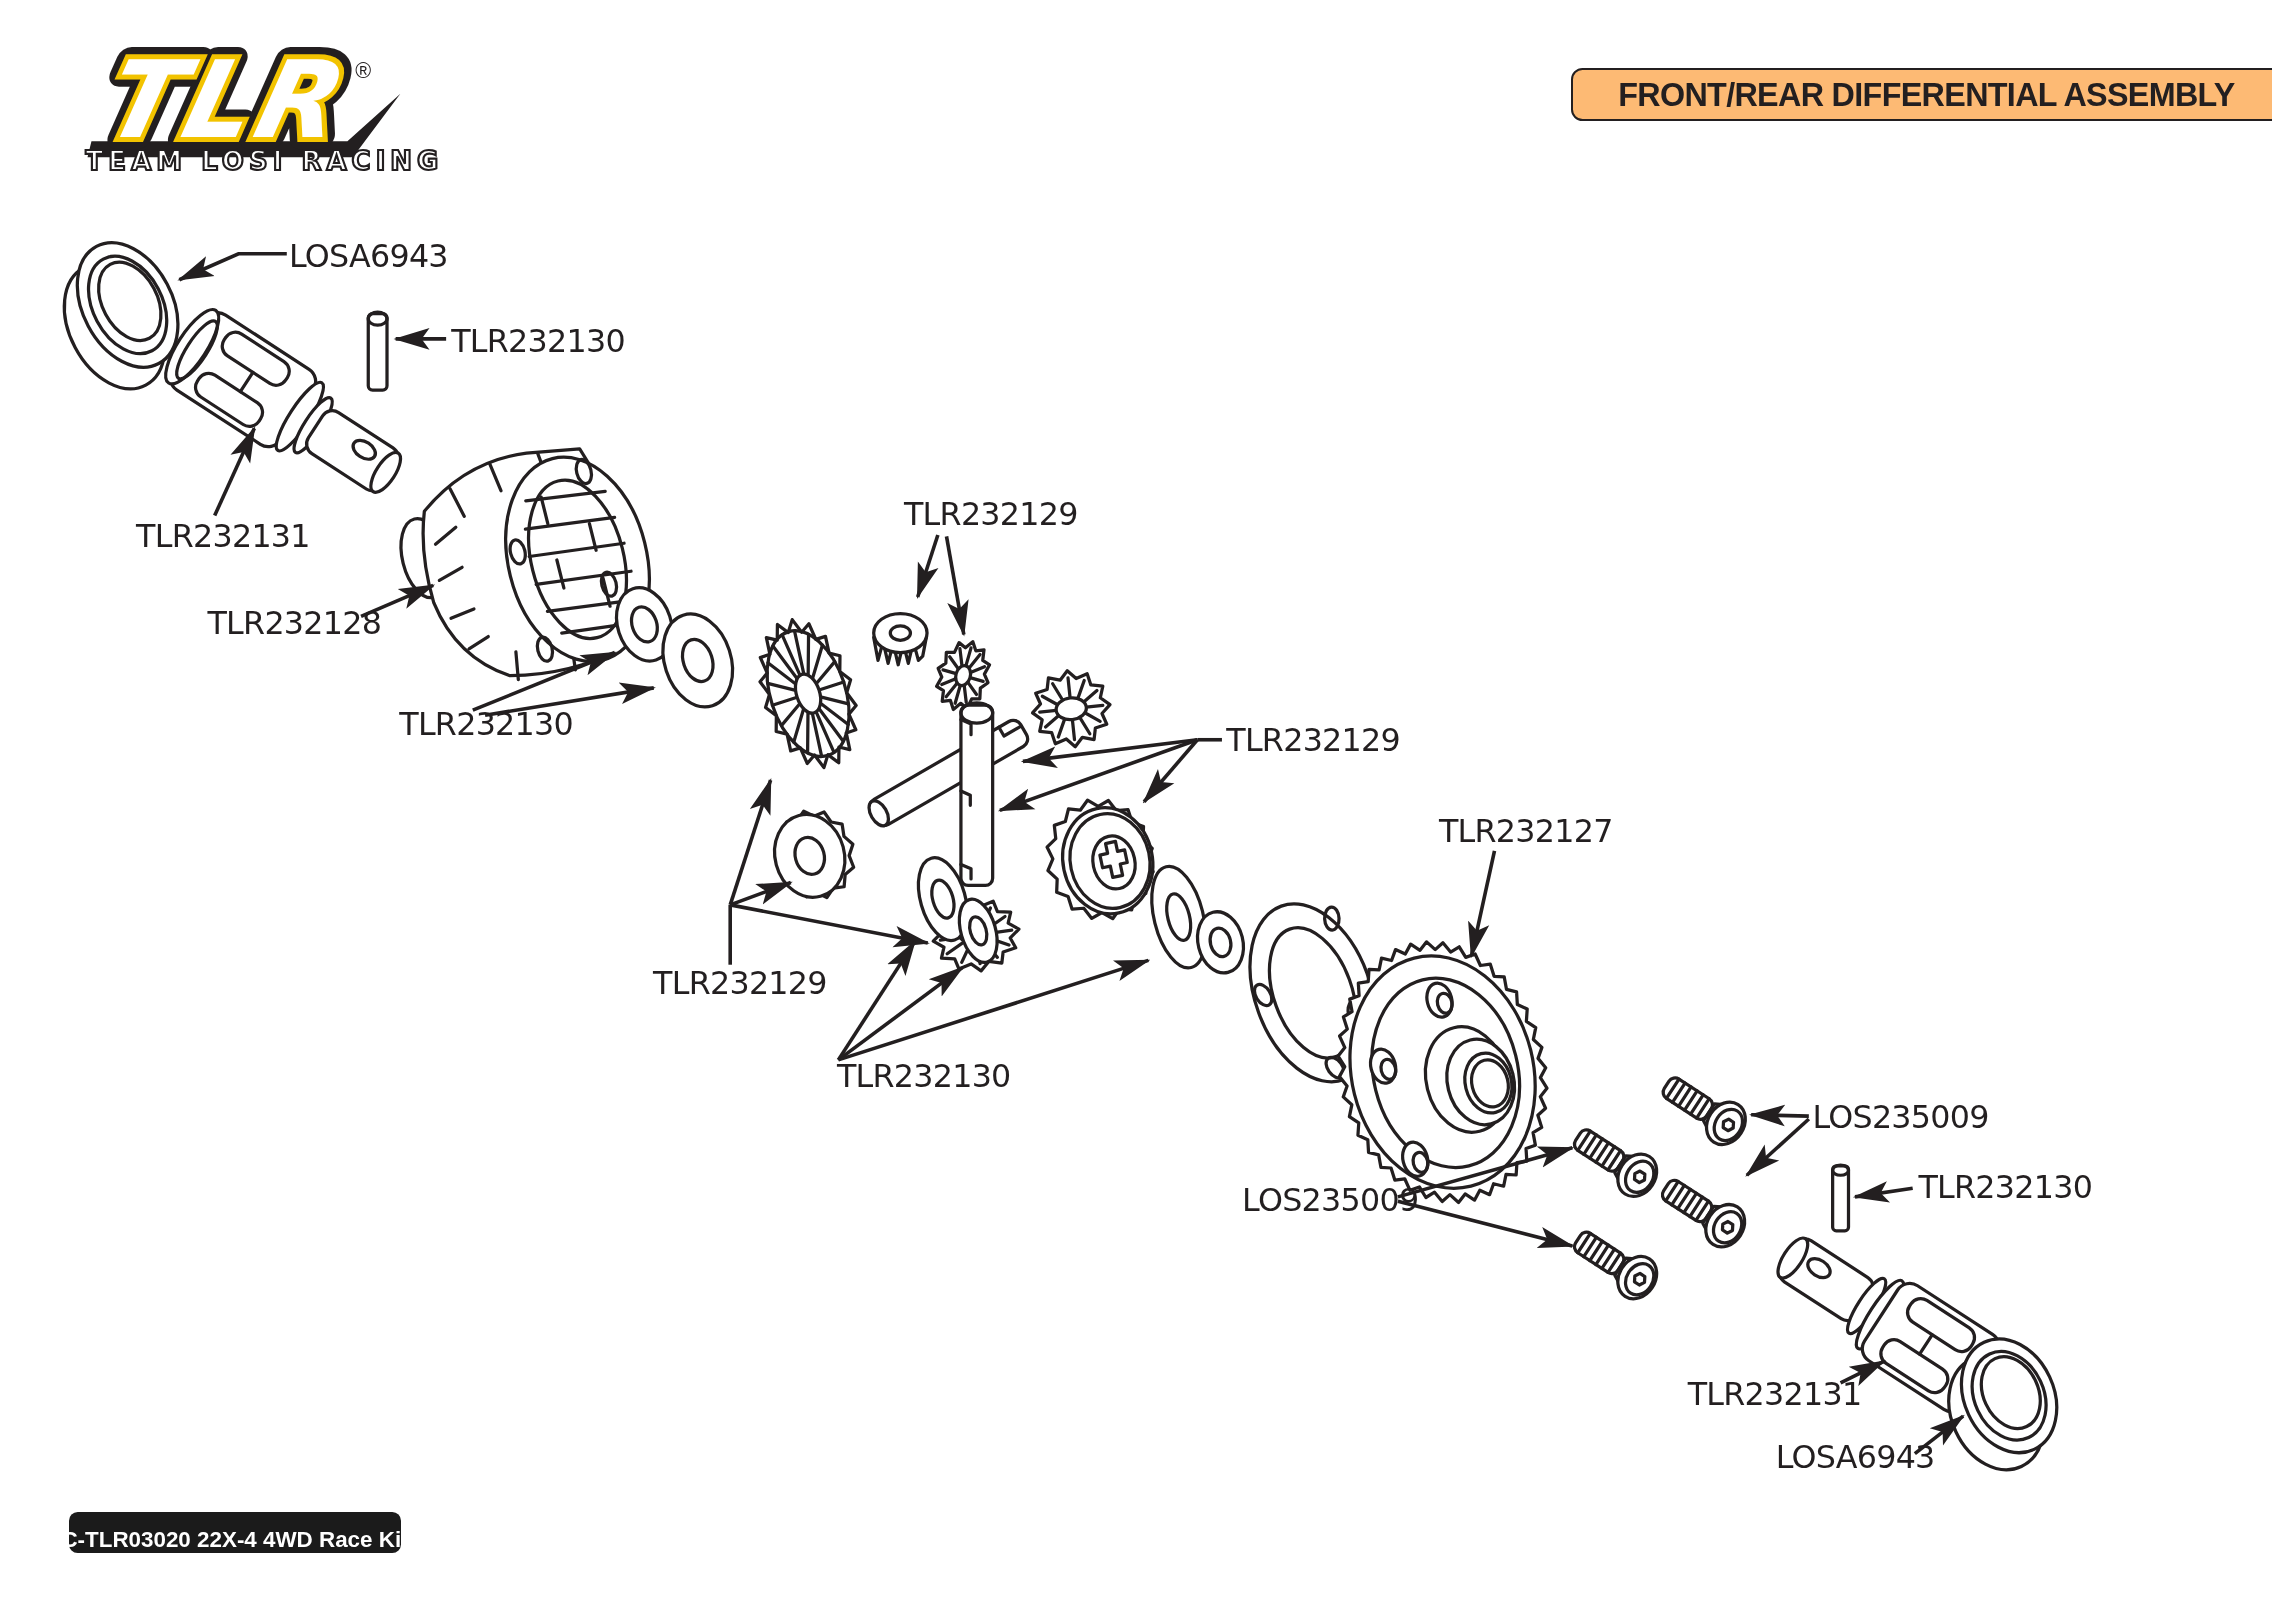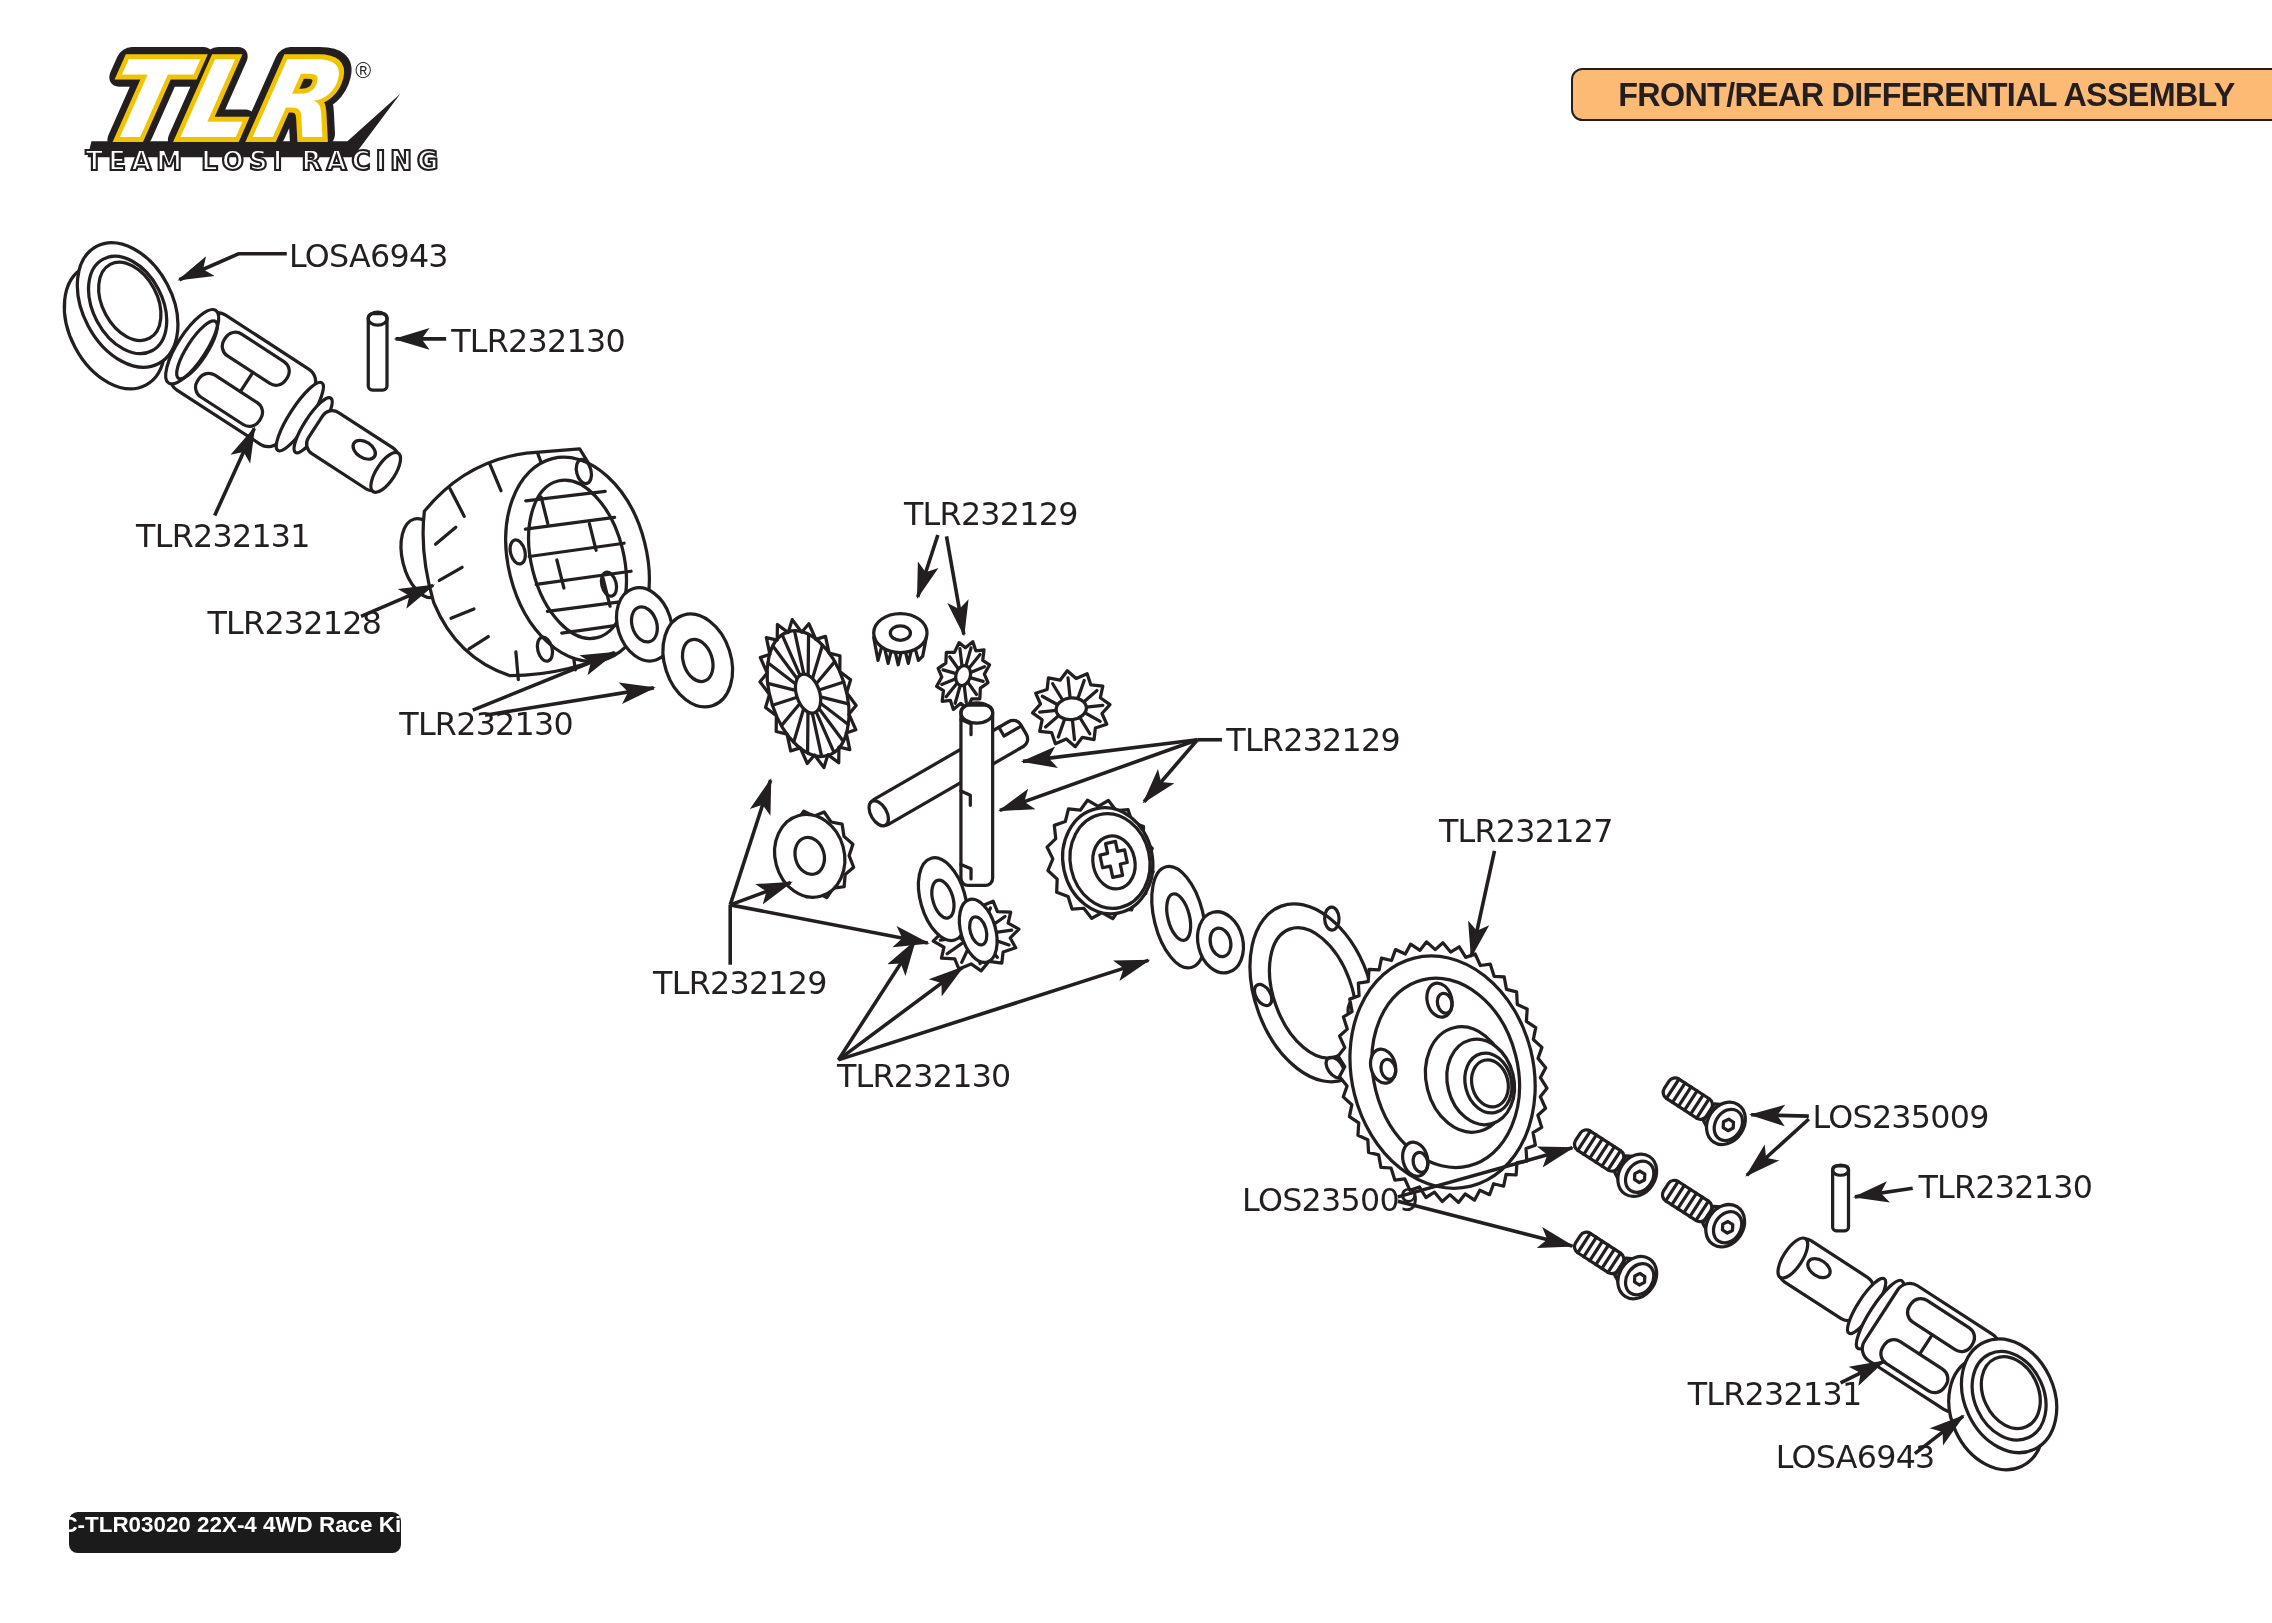--- a/index.html
+++ b/index.html
@@ -16,21 +16,21 @@
   .tagline{font-family:"DejaVu Sans","Liberation Sans",sans-serif;font-weight:bold;
        font-size:36px;letter-spacing:7px;fill:#ffffff;stroke:#231f20;stroke-width:3;}
   
   .title-box{position:absolute;left:1571px;top:68px;width:711px;height:53px;
        box-sizing:border-box;border:2.9px solid #231f20;border-radius:11.5px;background:#fdba74;
        display:flex;align-items:center;justify-content:center;}
   .title-box span{font-weight:bold;font-size:34px;letter-spacing:-0.7px;color:#231f20;
        white-space:nowrap;transform:scaleX(.95);}
   
   .kit-box{position:absolute;left:69px;top:1512px;width:332px;height:41px;background:#1b1b1b;
-       border-radius:8.7px;display:flex;align-items:flex-start;justify-content:center;}
+       border-radius:8.7px;display:flex;align-items:flex-end;justify-content:center;}
   .kit-box span{color:#fff;font-weight:bold;font-size:22.4px;white-space:nowrap;}
 </style>
 </head>
 <body>
 
 <div class="page">
 
 <svg width="2273" height="1623" viewBox="0 0 3151 2251">
   <defs>
     <marker id="ah" viewBox="0 0 50 34" markerWidth="50" markerHeight="34" refX="47" refY="17" orient="auto" markerUnits="userSpaceOnUse">

